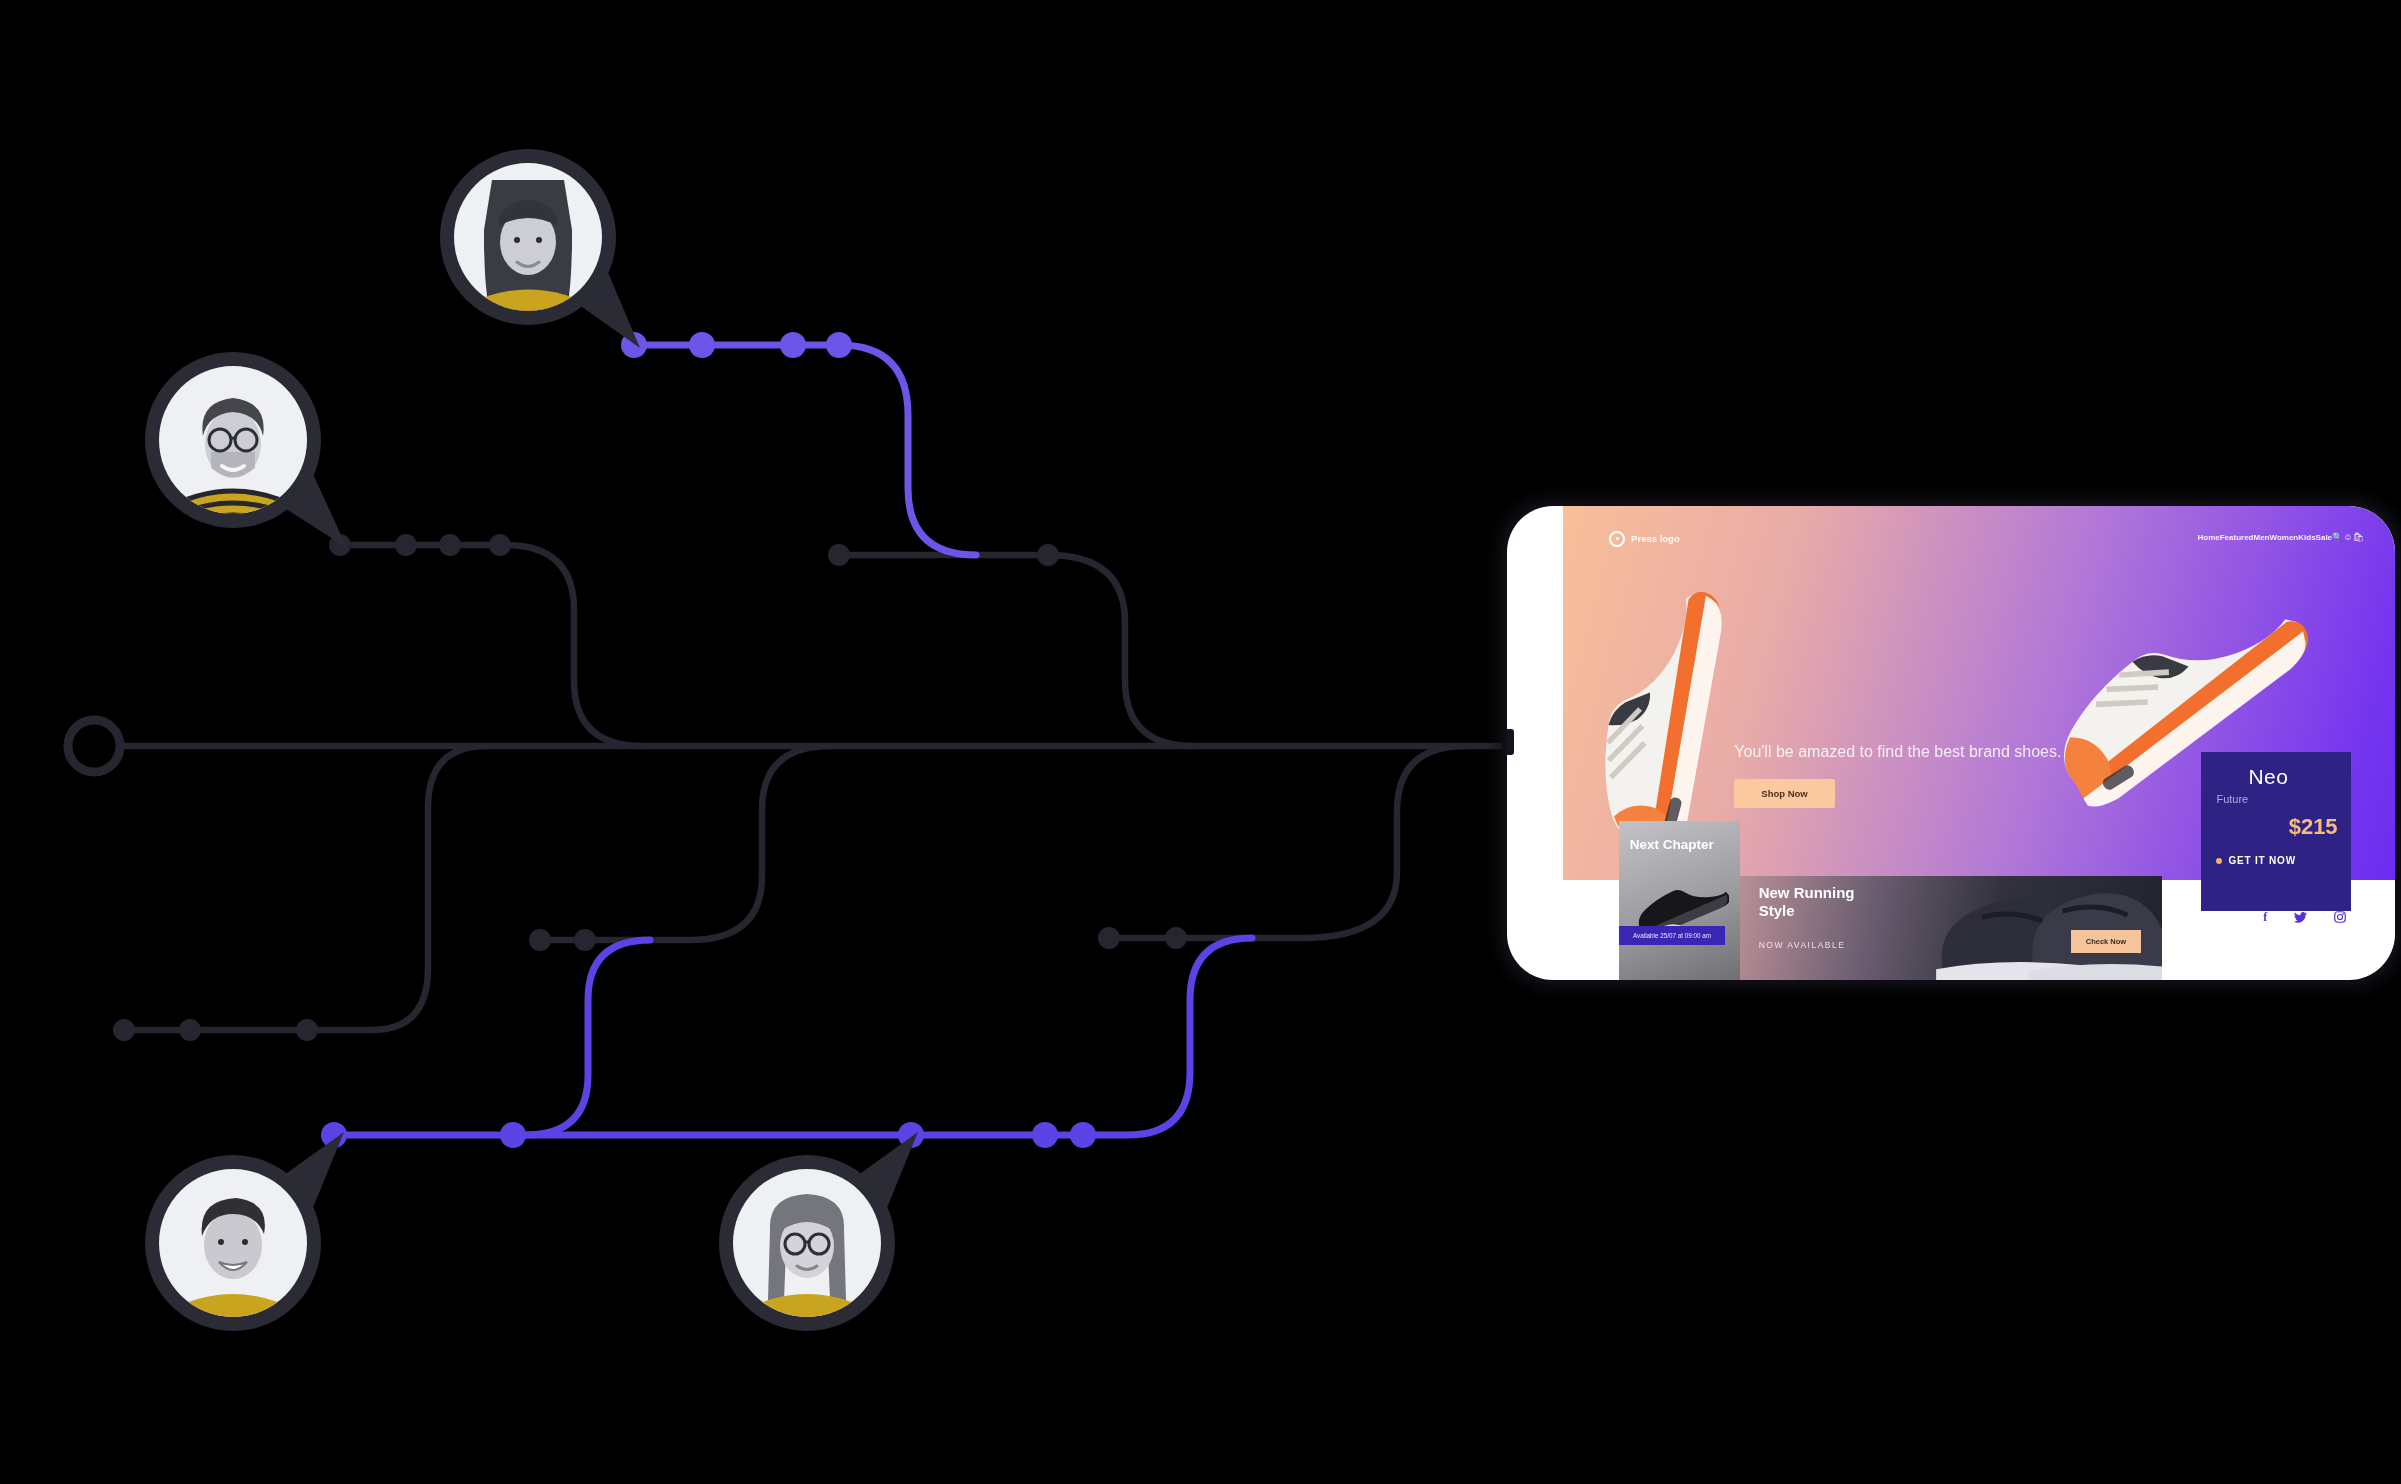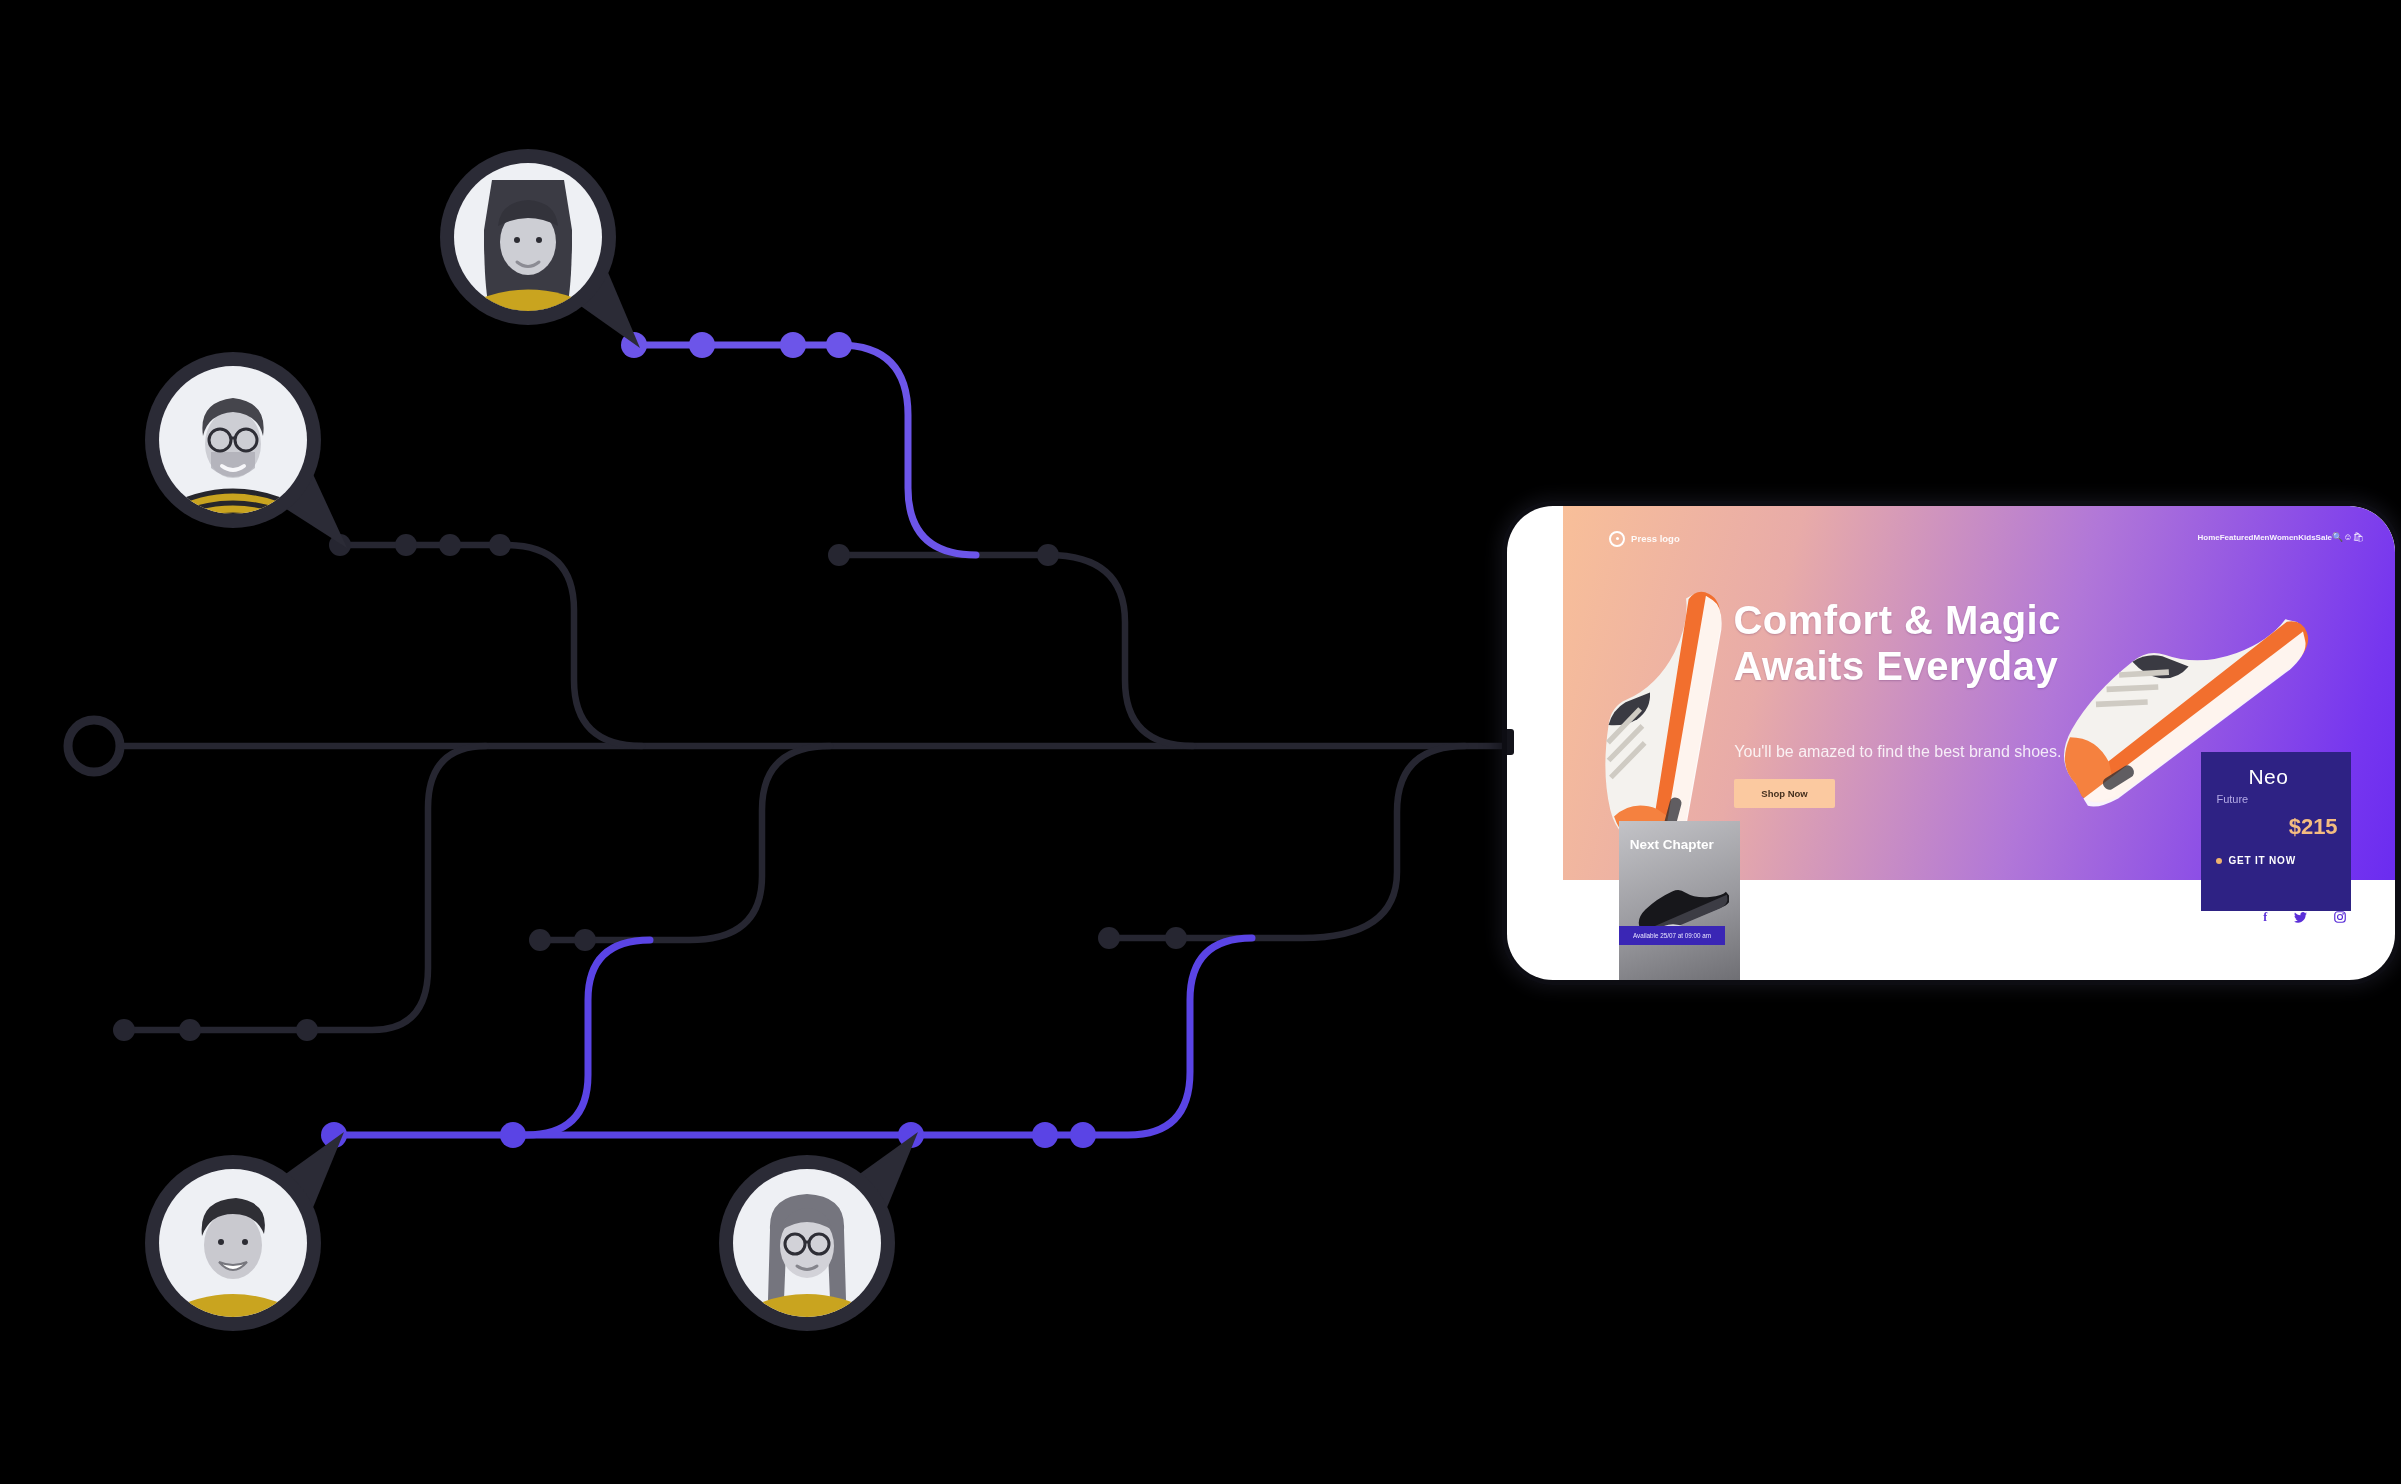--- a/index.html
+++ b/index.html
@@ -227,24 +227,20 @@
       <use href="#sneaker" x="35" y="95" width="290" height="158"></use>
     </g>
   </svg>
 
   <svg class="shoe-abs" style="right:60px;top:20px;width:340px;height:320px" viewBox="0 0 340 320">
     <g transform="rotate(-32 170 160)">
       <use href="#sneaker" x="20" y="85" width="310" height="170"></use>
     </g>
   </svg>
 
-  <div class="h1">
-    <div>Comfort &amp; Magic</div>
-    <div>Awaits Everyday</div>
-  </div>
   <div class="sub">You'll be amazed to find the best brand shoes.</div>
   <button class="shop">Shop Now</button>
 
   <div class="neo">
     <div class="t">Neo</div>
     <div class="f">Future</div>
     <div class="p">$215</div>
     <div class="cta">
       <span class="d"></span>
       <span>GET IT NOW</span>
@@ -256,20 +252,35 @@
     <svg class="shoe-abs" style="left:8%;top:28%;width:100px;height:80px" viewBox="0 0 200 120">
       <g transform="rotate(-18 100 60)">
         <path d="M12 78 Q10 58 34 46 Q62 32 96 28 Q112 26 120 38 Q136 56 164 62 Q190 68 198 62 L202 72 Q204 84 188 88 L32 100 Q14 96 12 78Z" fill="#17171b"></path>
         <path d="M12 86 L198 68 L196 78 Q192 88 176 90 L34 102 Q16 100 12 92Z" fill="#3c3c44"></path>
       </g>
       <path d="M70 100 Q90 92 112 102 L112 120 L66 120 Z" fill="#d8d8dc"></path>
     </svg>
     <div class="strip">Available 25/07 at 09:00 am</div>
   </div>
 
+  <div class="running">
+    <svg class="shoe-abs" style="right:-4%;top:-10%;width:65%;height:125%" viewBox="0 0 260 130">
+      <path d="M30 96 Q26 60 70 42 Q110 26 138 40 Q160 52 168 78 L168 110 L30 110 Z" fill="#2e2e3a"></path>
+      <path d="M120 90 Q118 50 162 34 Q202 20 228 38 Q250 52 254 84 L254 112 L120 112 Z" fill="#3a3a48"></path>
+      <path d="M24 104 Q90 92 170 100 L170 116 L24 116 Z" fill="#e4e4ea"></path>
+      <path d="M116 106 Q180 94 258 102 L258 118 L116 118 Z" fill="#dcdce4"></path>
+      <path d="M70 52 Q100 44 130 56 M150 46 Q185 36 215 50" stroke="#1d1d26" stroke-width="5" fill="none"></path>
+    </svg>
+    <div class="t">
+      <div>New Running</div>
+      <div>Style</div>
+    </div>
+    <div class="s">NOW AVAILABLE</div>
+    <button class="btn">Check Now</button>
+  </div>
 
   <div class="social">
     <span class="si" style="font-family:'Liberation Serif',serif;">f</span>
     <span class="si">
       <svg width="13" height="11" viewBox="0 0 24 20">
             <path d="M24 2.4c-.9.4-1.8.7-2.8.8 1-.6 1.8-1.6 2.2-2.7-1 .6-2 1-3.1 1.2C19.4.7 18.1 0 16.7 0c-2.7 0-4.9 2.2-4.9 4.9 0 .4 0 .8.1 1.1C7.8 5.8 4.1 3.9 1.7.9 1.2 1.7 1 2.5 1 3.4c0 1.7.9 3.2 2.2 4.1-.8 0-1.6-.2-2.2-.6v.1c0 2.4 1.7 4.4 3.9 4.8-.4.1-.8.2-1.3.2-.3 0-.6 0-.9-.1.6 2 2.4 3.4 4.6 3.4-1.7 1.3-3.8 2.1-6.1 2.1H0c2.2 1.4 4.8 2.2 7.5 2.2 9 0 14-7.5 14-14v-.6c1-.7 1.8-1.6 2.5-2.6z" fill="#5b2fd8"></path>
           </svg>
     </span>
     <span class="si">
       <svg width="12" height="12" viewBox="0 0 24 24">

